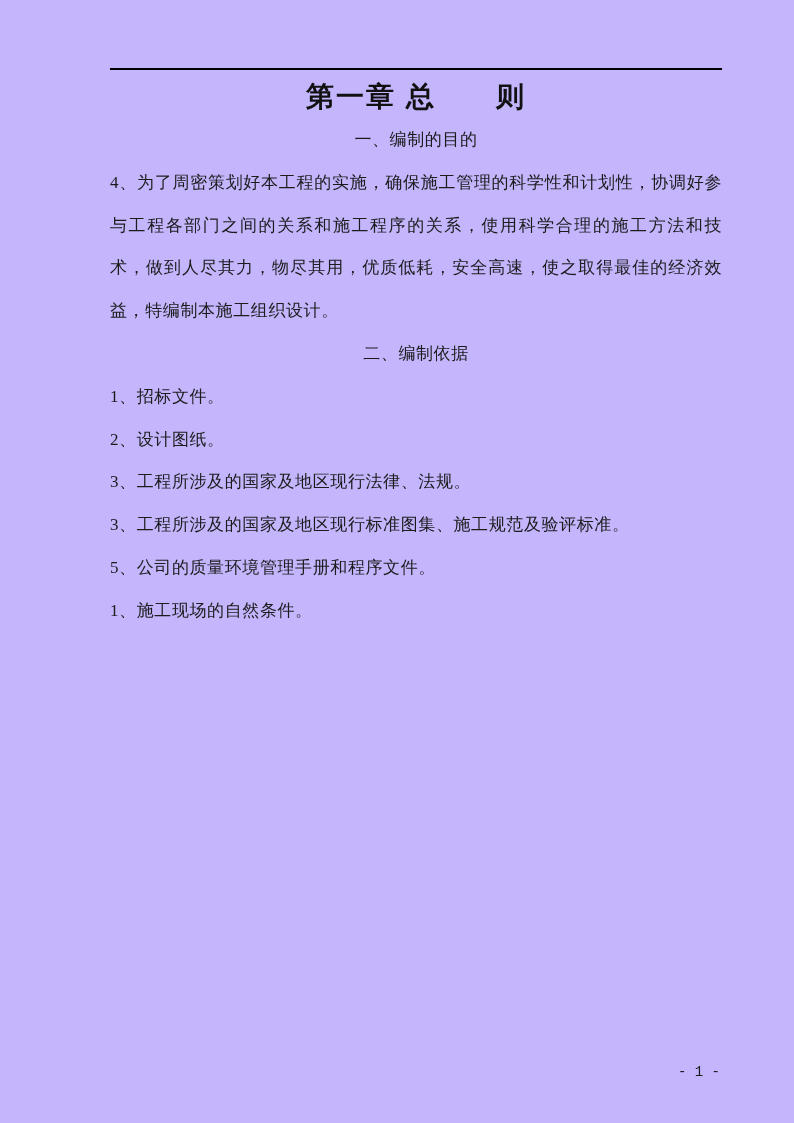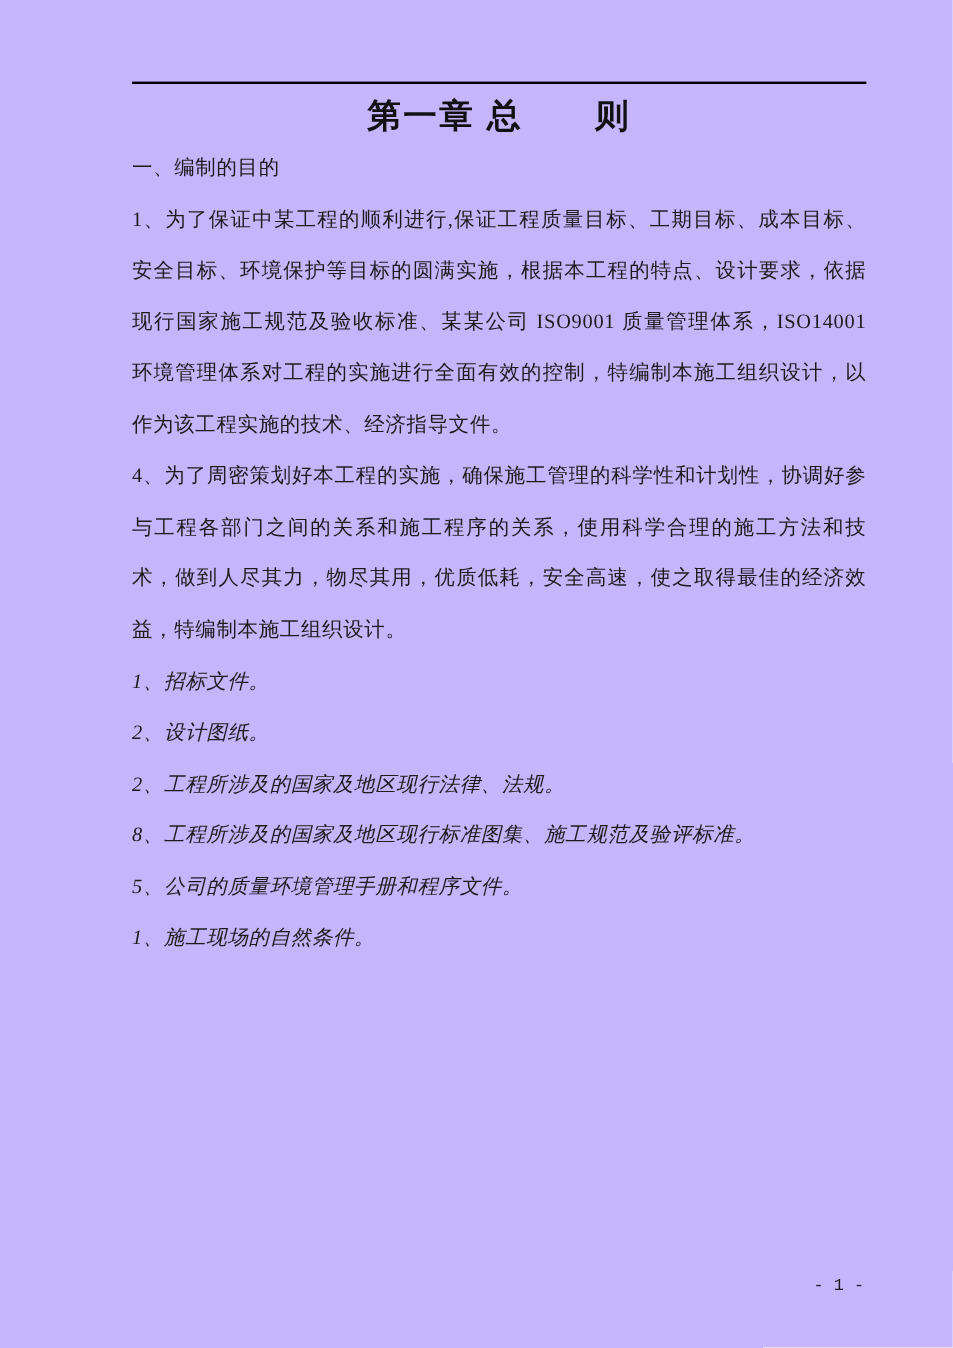--- a/index.html
+++ b/index.html
@@ -48,25 +48,24 @@
     line-height: 42.8px;
   }
   .content p {
     margin: 0;
     padding: 0;
     text-align: justify;
     text-justify: inter-character;
     letter-spacing: 0.6px;
   }
   .content p.heading {
-    text-align: left;
+    text-align: center;
   }
   .content p.list-item {
     text-align: left;
-    font-style: italic;
   }
   .page-number {
     position: absolute;
     right: 74px;
     top: 1062px;
     font-family: "Liberation Mono", "DejaVu Sans Mono", monospace;
     font-size: 14px;
     line-height: 20px;
     color: #1c1c1c;
     white-space: pre;
@@ -78,32 +77,32 @@
 <div class="page">
 
   <div class="header-rule"></div>
 
   <h1 class="doc-title">第一章 总　　则</h1>
 
   <div class="content">
 
     <p class="heading">一、编制的目的</p>
 
-    <p>1、为了保证中某工程的顺利进行,保证工程质量目标、工期目标、成本目标、安全目标、环境保护等目标的圆满实施，根据本工程的特点、设计要求，依据现行国家施工规范及验收标准、某某公司 ISO9001 质量管理体系，ISO14001 环境管理体系对工程的实施进行全面有效的控制，特编制本施工组织设计，以作为该工程实施的技术、经济指导文件。</p>
 
     <p>4、为了周密策划好本工程的实施，确保施工管理的科学性和计划性，协调好参与工程各部门之间的关系和施工程序的关系，使用科学合理的施工方法和技术，做到人尽其力，物尽其用，优质低耗，安全高速，使之取得最佳的经济效益，特编制本施工组织设计。</p>
 
+    <p class="heading">二、编制依据</p>
 
     <p class="list-item">1、招标文件。</p>
 
     <p class="list-item">2、设计图纸。</p>
 
-    <p class="list-item">2、工程所涉及的国家及地区现行法律、法规。</p>
+    <p class="list-item">3、工程所涉及的国家及地区现行法律、法规。</p>
 
-    <p class="list-item">8、工程所涉及的国家及地区现行标准图集、施工规范及验评标准。</p>
+    <p class="list-item">3、工程所涉及的国家及地区现行标准图集、施工规范及验评标准。</p>
 
     <p class="list-item">5、公司的质量环境管理手册和程序文件。</p>
 
 
     <p class="list-item">1、施工现场的自然条件。</p>
 
   </div>
 
   <div class="page-number">- 1 -</div>
 

